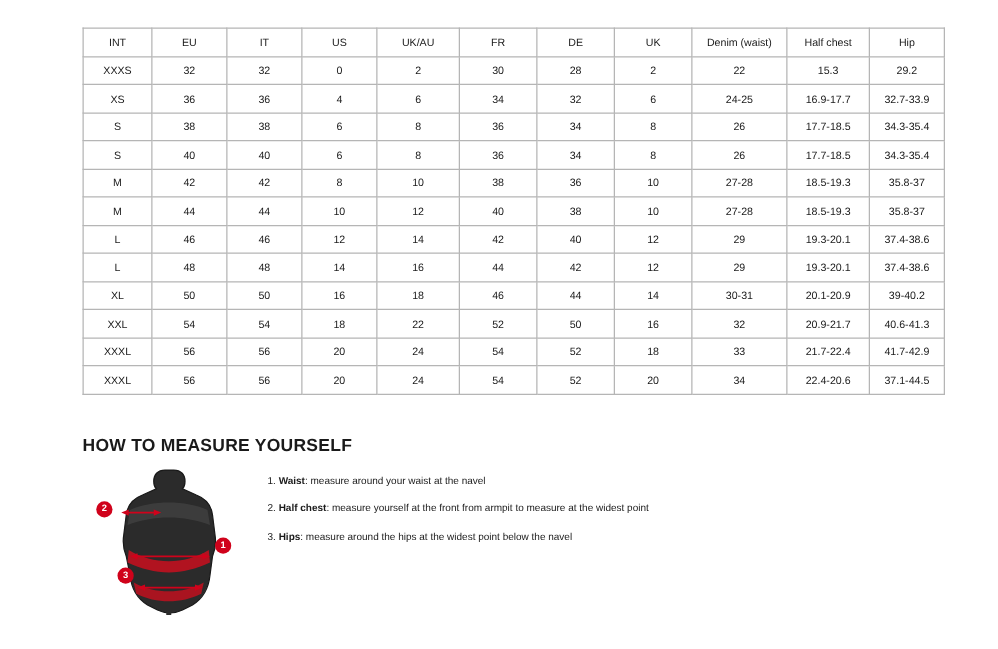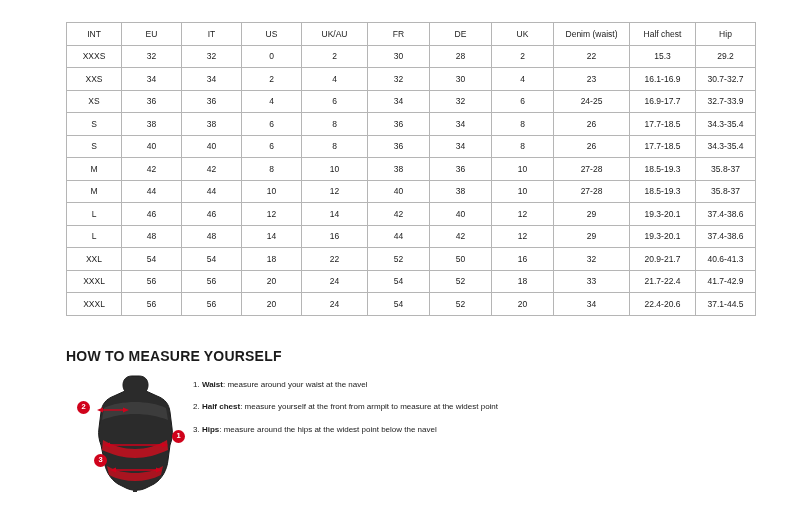--- a/index.html
+++ b/index.html
@@ -66,21 +66,21 @@
     align-items: flex-start;
   }
   .figure-wrap {
     width: 110px;
     height: 120px;
     position: relative;
     margin-left: 14px;
     flex: none;
   }
   .measure-list {
-    margin-left: 3px;
+    margin-left: 24px;
     padding-top: 6px;
   }
   .measure-item {
     font-size: 8px;
     color: #1a1a1a;
     margin-bottom: 13px;
     line-height: 1.2;
   }
   .measure-item b {
     font-weight: bold;
@@ -146,33 +146,20 @@
       <td>0</td>
       <td>2</td>
       <td>30</td>
       <td>28</td>
       <td>2</td>
       <td>22</td>
       <td>15.3</td>
       <td>29.2</td>
     </tr>
     <tr>
-      <td>XXS</td>
-      <td>34</td>
-      <td>34</td>
-      <td>2</td>
-      <td>4</td>
-      <td>32</td>
-      <td>30</td>
-      <td>4</td>
-      <td>23</td>
-      <td>16.1-16.9</td>
-      <td>30.7-32.7</td>
-    </tr>
-    <tr>
       <td>XS</td>
       <td>36</td>
       <td>36</td>
       <td>4</td>
       <td>6</td>
       <td>34</td>
       <td>32</td>
       <td>6</td>
       <td>24-25</td>
       <td>16.9-17.7</td>
@@ -248,20 +235,33 @@
       <td>48</td>
       <td>48</td>
       <td>14</td>
       <td>16</td>
       <td>44</td>
       <td>42</td>
       <td>12</td>
       <td>29</td>
       <td>19.3-20.1</td>
       <td>37.4-38.6</td>
+    </tr>
+    <tr>
+      <td>XL</td>
+      <td>50</td>
+      <td>50</td>
+      <td>16</td>
+      <td>18</td>
+      <td>46</td>
+      <td>44</td>
+      <td>14</td>
+      <td>30-31</td>
+      <td>20.1-20.9</td>
+      <td>39-40.2</td>
     </tr>
     <tr>
       <td>XXL</td>
       <td>54</td>
       <td>54</td>
       <td>18</td>
       <td>22</td>
       <td>52</td>
       <td>50</td>
       <td>16</td>

